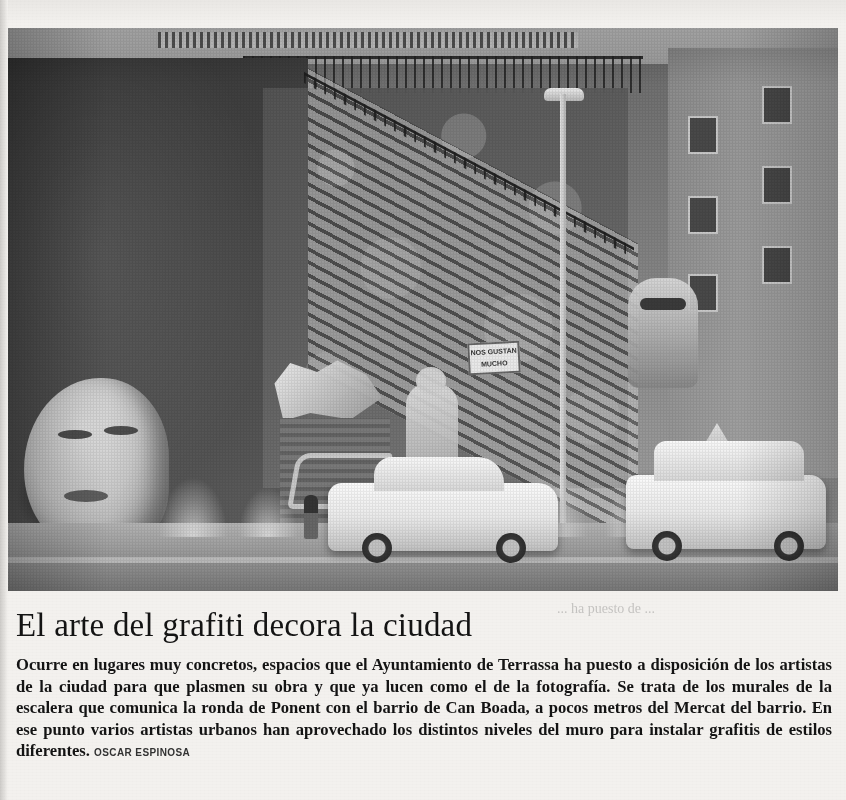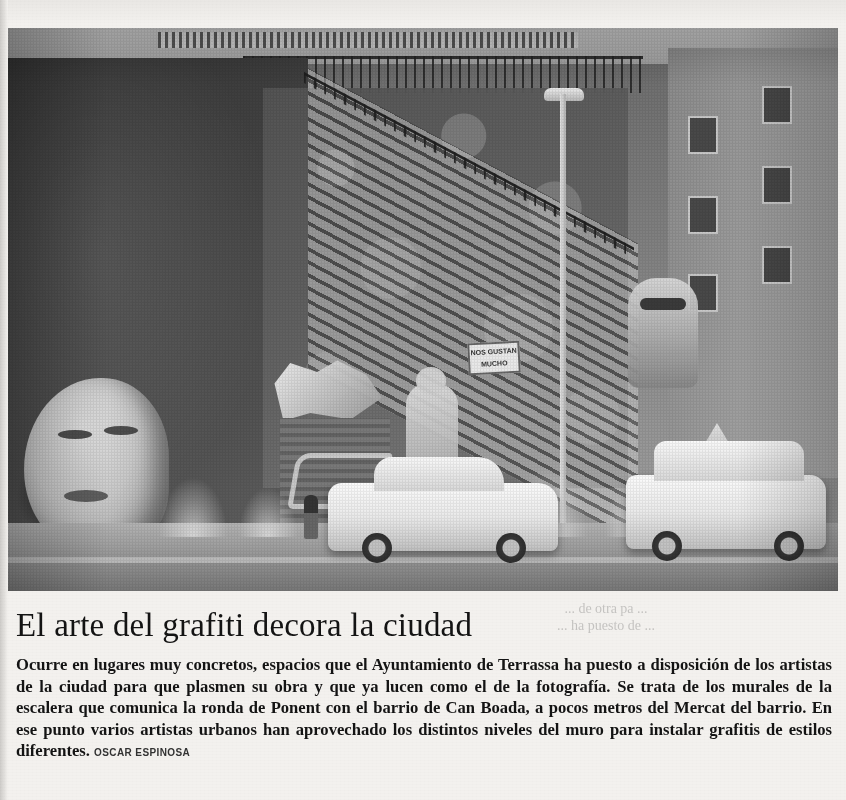--- a/index.html
+++ b/index.html
@@ -468,21 +468,20 @@
       <div class="roof"></div>
       <div class="wheel" style="left:26px;"></div>
       <div class="wheel" style="left:148px;"></div>
     </div>
 
     <div class="halftone"></div>
     <div class="vignette"></div>
   </div>
 
   <div class="bleed">
-    <div>... de otra pa ...</div>
     <div>... ha puesto de ...</div>
   </div>
 
   <div class="text-area">
     <h1 class="headline">El arte del grafiti decora la ciudad</h1>
     <p class="body-copy"><span>Ocurre en lugares muy concretos, espacios que el Ayuntamiento de Terrassa ha puesto a disposición de los artistas de la ciudad para que plasmen su obra y que ya lucen como el de la fotografía. Se trata de los murales de la escalera que comunica la ronda de Ponent con el barrio de Can Boada, a pocos metros del Mercat del barrio. En ese punto varios artistas urbanos han aprovechado los distintos niveles del muro para instalar grafitis de estilos diferentes.</span> <span class="credit">OSCAR ESPINOSA</span></p>
   </div>
 
   <div class="paper-grain"></div>
 </div>

